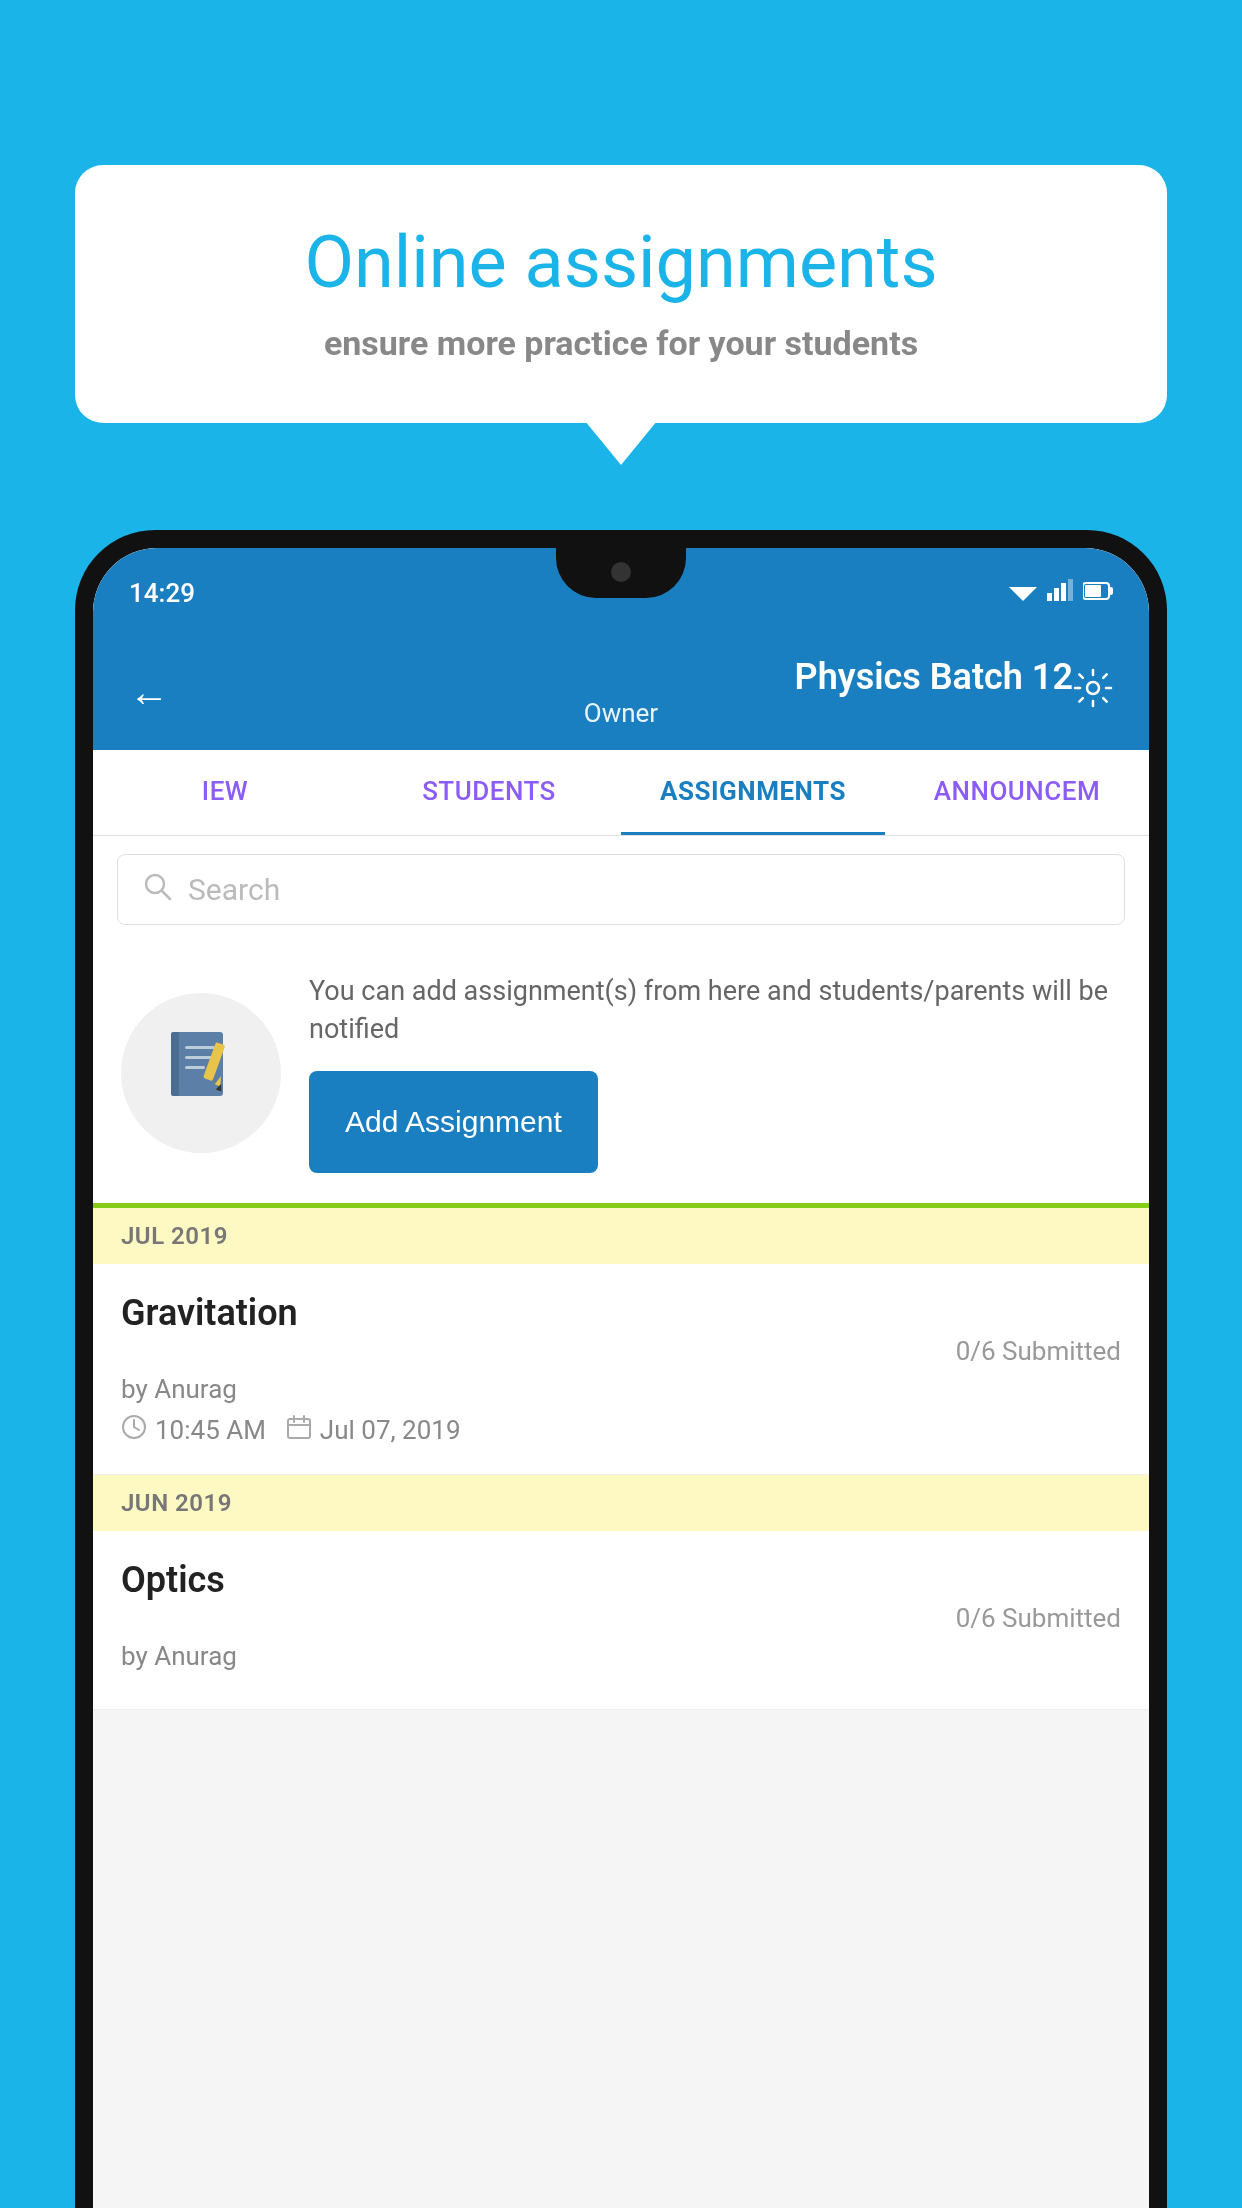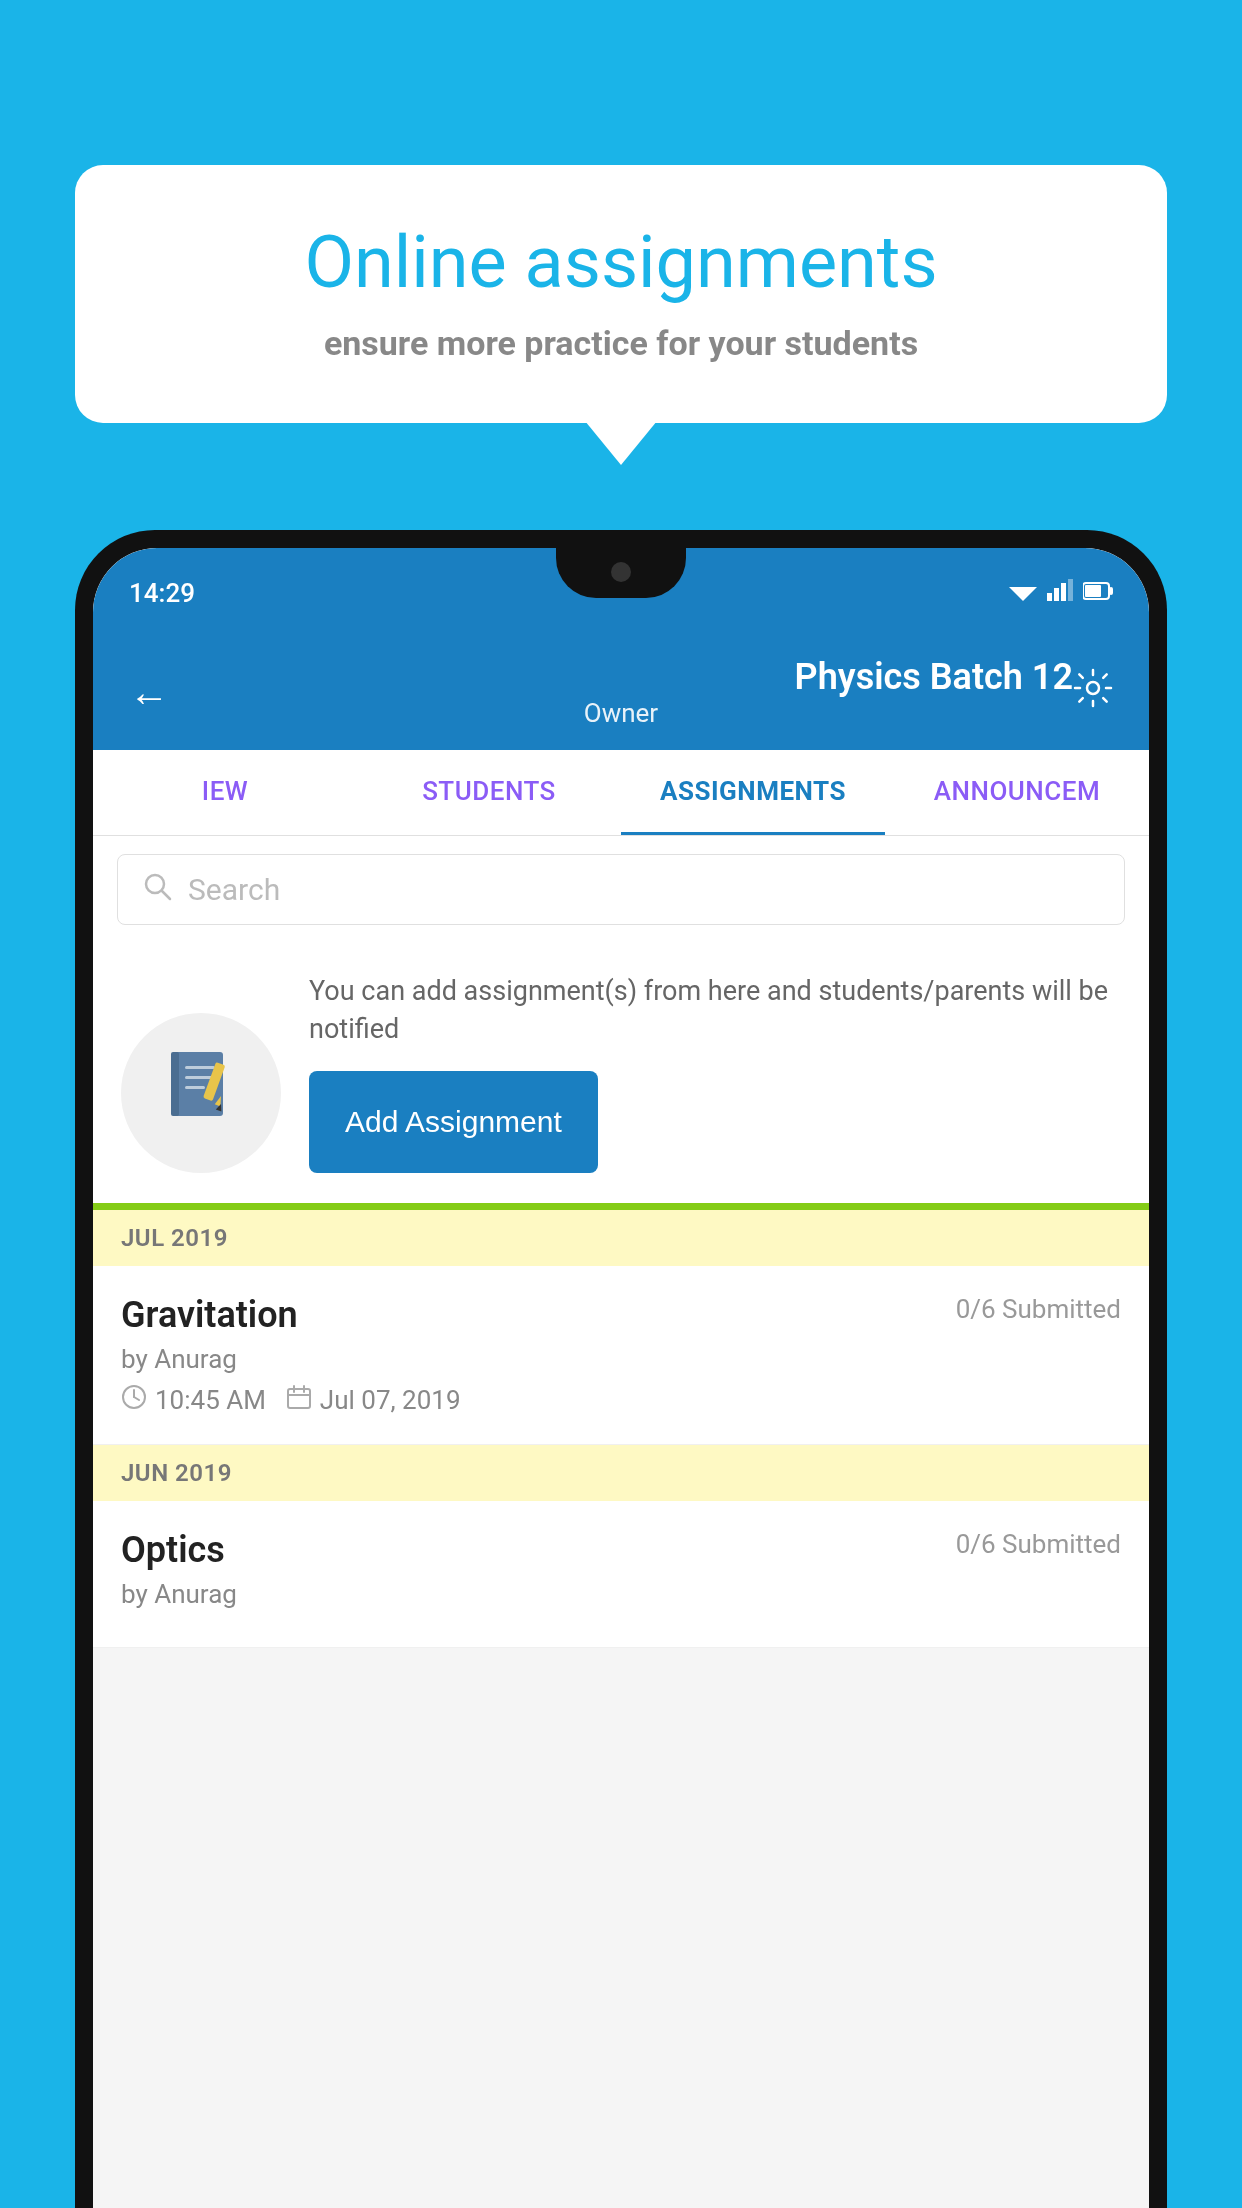--- a/index.html
+++ b/index.html
@@ -219,23 +219,23 @@
     .search-placeholder {
       color: #bbb;
       font-size: 30px;
     }
 
     
     .add-assignment-section {
       background: white;
       padding: 30px 28px;
       display: flex;
-      align-items: flex-end;
+      align-items: center;
       gap: 28px;
-      border-bottom: 7px solid #84cc16;
+      border-bottom: 5px solid #84cc16;
     }
 
     .assignment-icon-circle {
       width: 160px;
       height: 160px;
       border-radius: 50%;
       background: #f0f0f0;
       display: flex;
       align-items: center;
       justify-content: center;
@@ -294,20 +294,21 @@
 
     .assignment-name {
       font-size: 36px;
       font-weight: 600;
       color: #222;
     }
 
     .assignment-submitted {
       font-size: 26px;
       color: #999;
+      margin-top: 44px;
     }
 
     .assignment-by {
       font-size: 26px;
       color: #888;
       margin-bottom: 10px;
     }
 
     .assignment-meta {
       display: flex;

